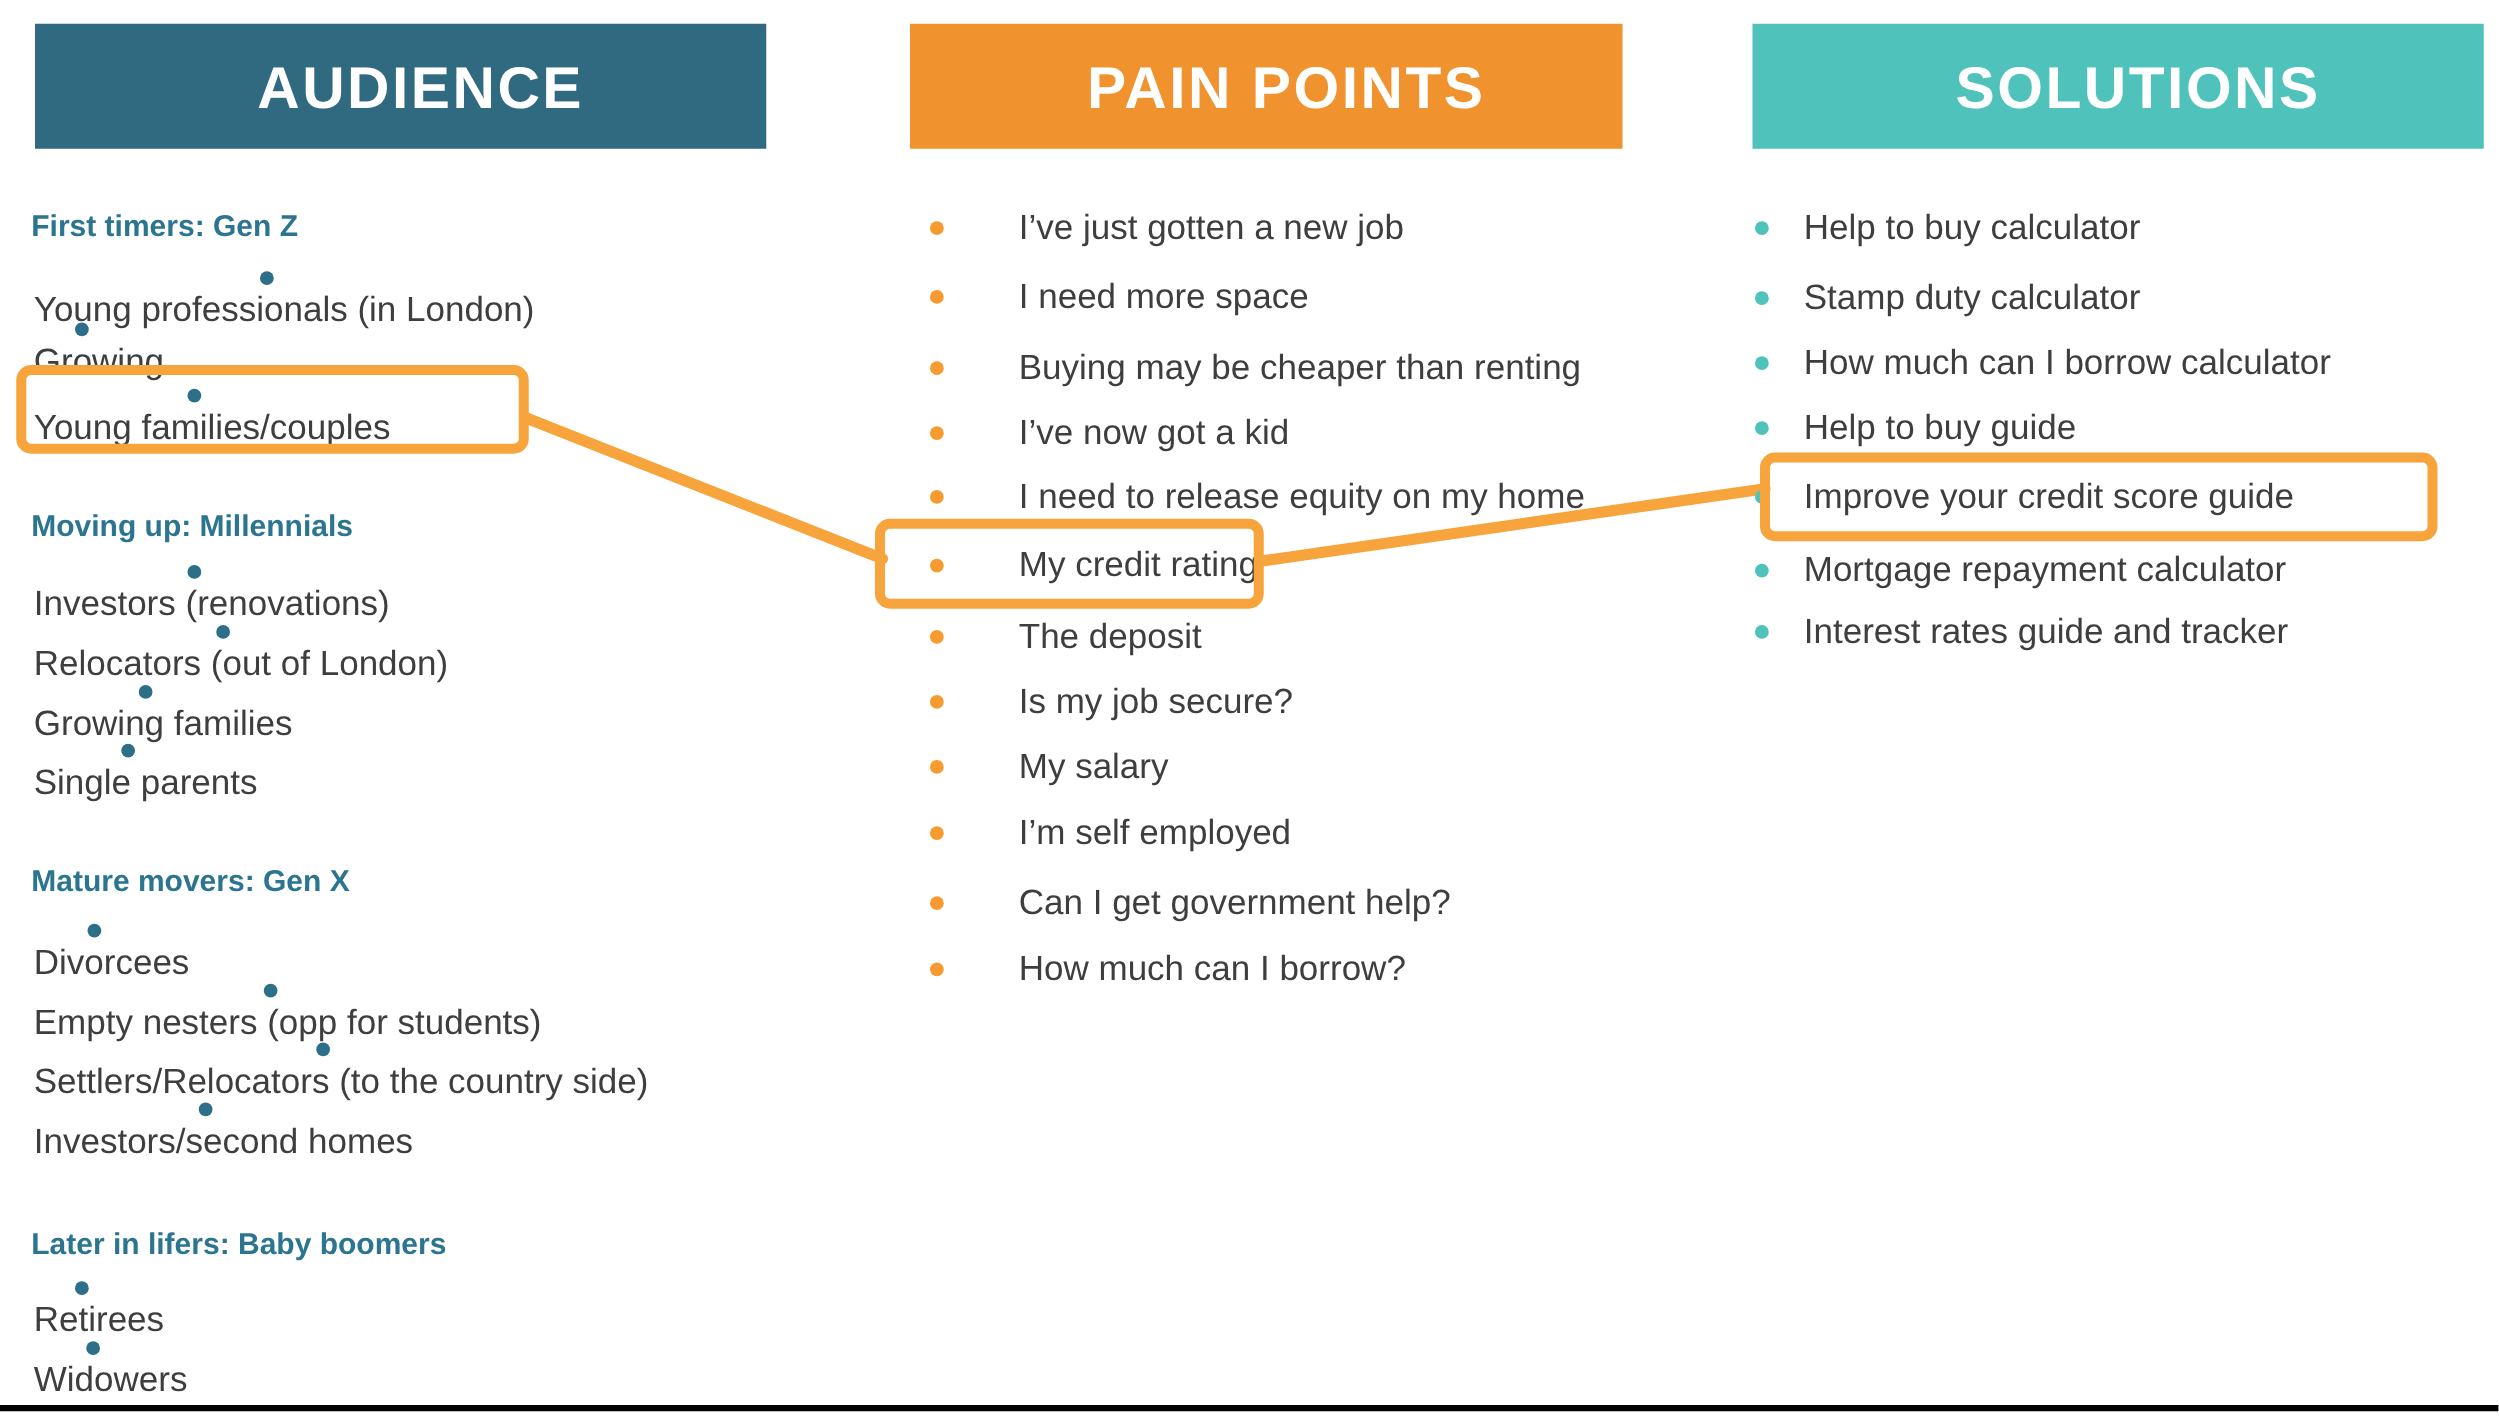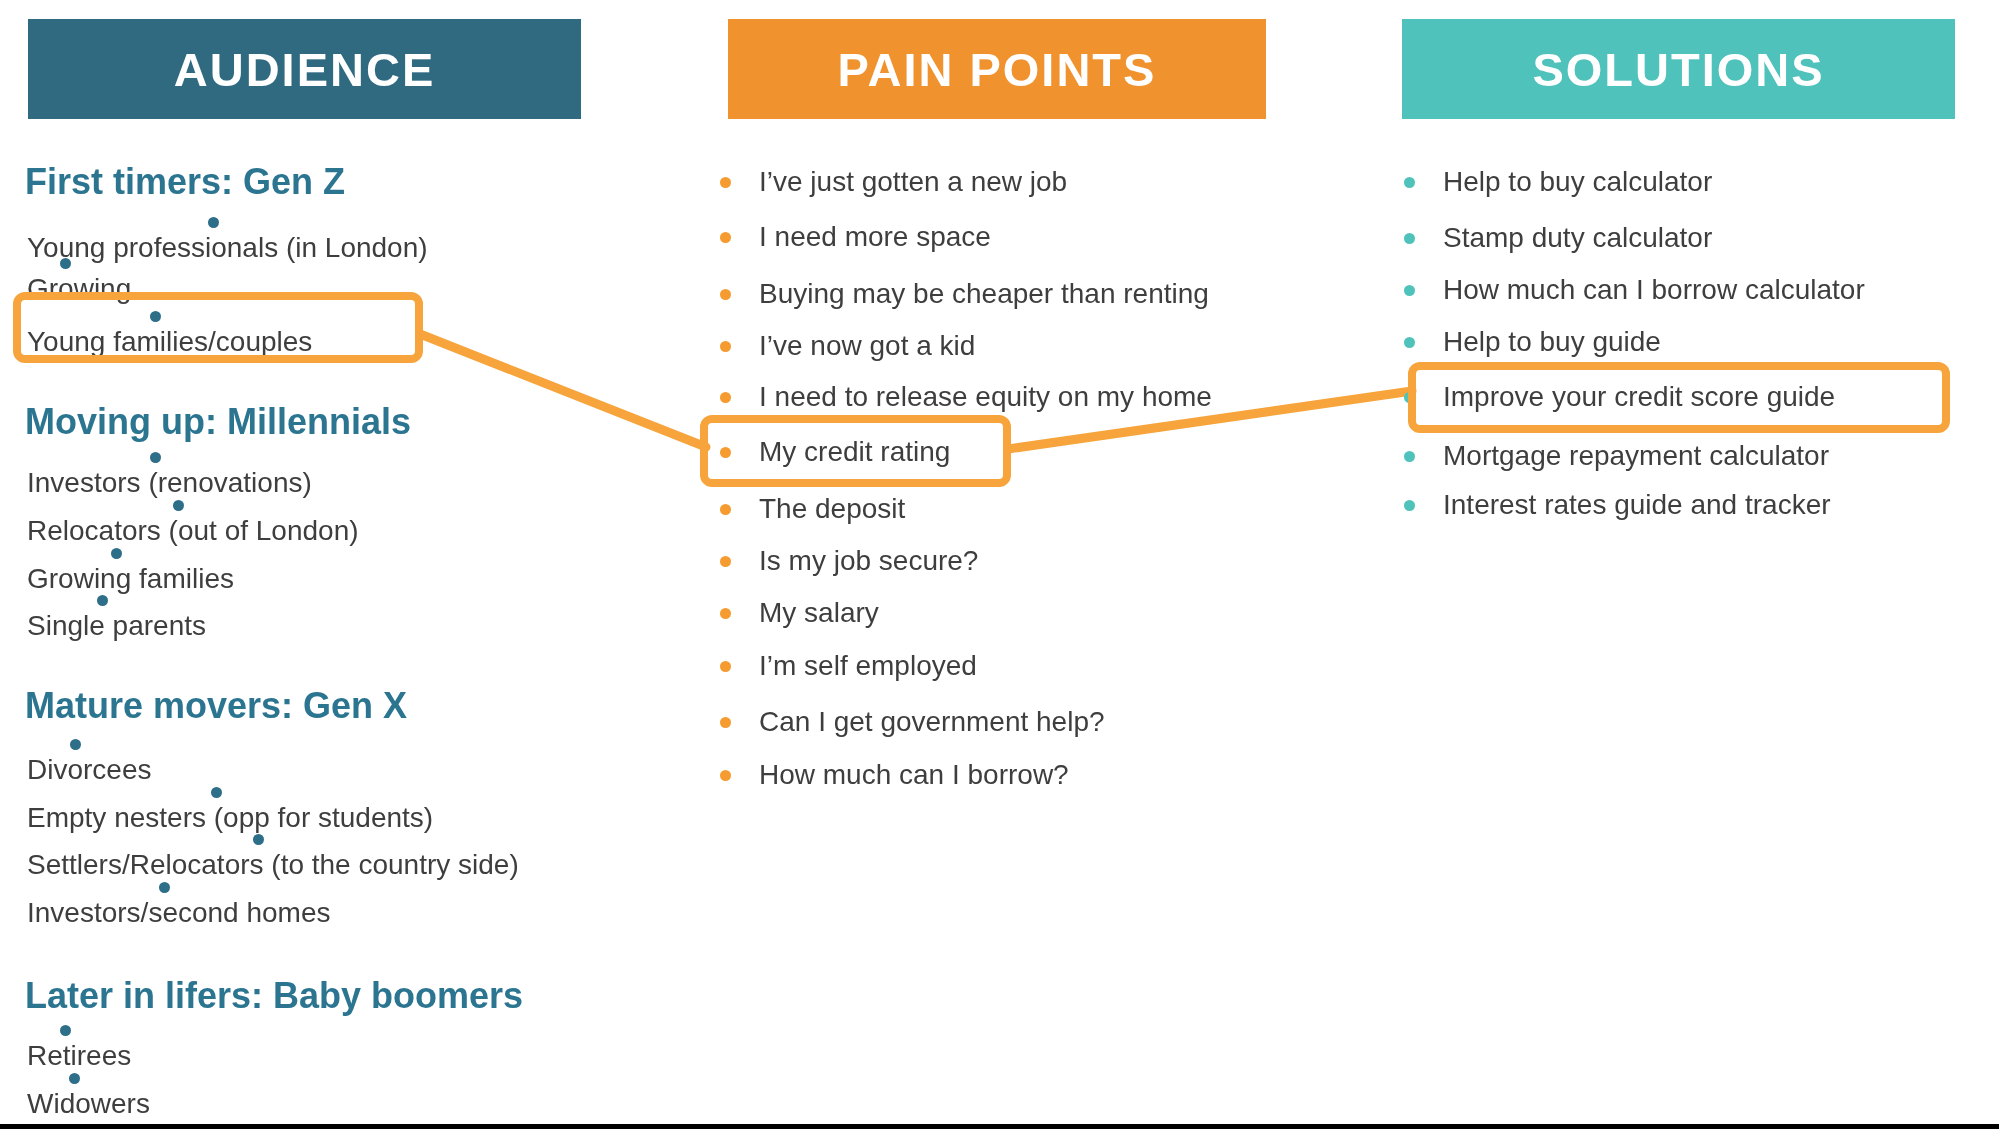--- a/index.html
+++ b/index.html
@@ -6,45 +6,45 @@
   .canvas{
     position:relative;
     width:1999px;height:1135px;
     background:#ffffff;
     font-family:"Liberation Sans", sans-serif;
     overflow:hidden;
   }
   .hdr{
     position:absolute;top:19px;height:100px;
     display:flex;align-items:center;justify-content:center;
-    color:#ffffff;font-weight:bold;font-size:47px;letter-spacing:2px;
+    color:#ffffff;font-weight:bold;font-size:47px;letter-spacing:2px;padding-left:32px;
   }
   .hdr-audience{left:28px;width:553px;background:#306A80;}
   .hdr-pain{left:728px;width:538px;background:#F0922D;}
   .hdr-solutions{left:1402px;width:553px;background:#4FC2BB;}
 
   .row{
     position:absolute;height:40px;line-height:40px;
     display:flex;align-items:center;
     font-size:28px;color:#3E3E3E;white-space:nowrap;
   }
   .group-heading{
     position:absolute;height:40px;line-height:40px;
-    font-size:36px;font-weight:bold;color:#2B7591;white-space:nowrap;
+    font-size:24px;font-weight:bold;color:#2B7591;white-space:nowrap;
   }
   .bullet{
     width:11px;height:11px;border-radius:50%;
     margin-right:28px;flex:0 0 auto;
   }
   .b-teal{background:#2D6E88;}
   .b-orange{background:#F59B30;}
   .b-aqua{background:#4FC2BB;}
 
   .col1 .row{left:27px;flex-direction:column;}
-  .col2 .row{left:720px;}
+  .col2 .row{left:744px;gap:32px;}
   .col3 .row{left:1404px;}
   .col1 .group-heading{left:25px;}
 
   .hl-box{
     position:absolute;
     border:8px solid #F6A43B;border-radius:12px;
     box-sizing:border-box;background:transparent;
   }
   .box-audience{left:13px;top:292px;width:410px;height:71px;}
   .box-pain{left:700px;top:415px;width:311px;height:72px;}

